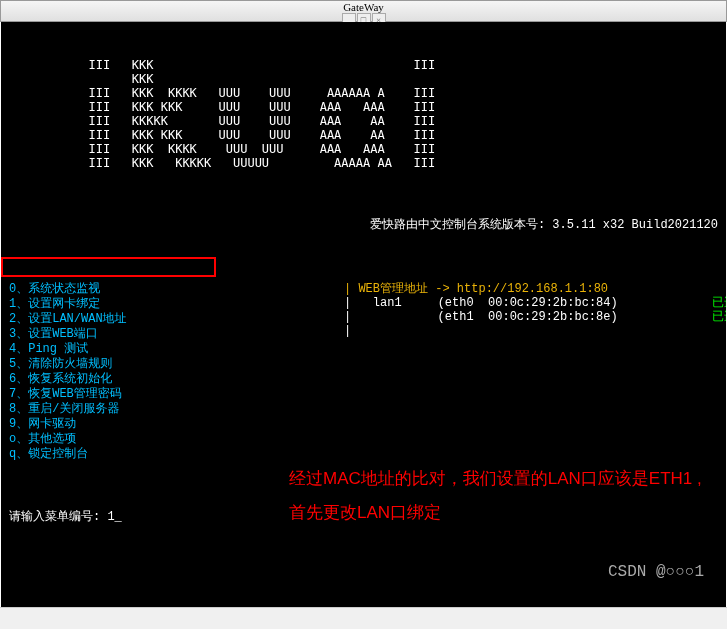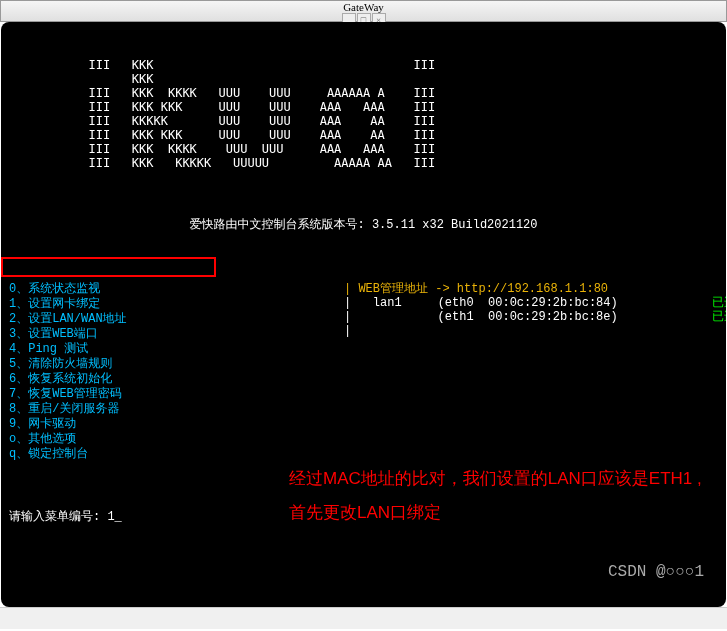--- a/index.html
+++ b/index.html
@@ -48,32 +48,31 @@
       width: 725px;
       height: 585px;
       margin: 0 1px;
       padding: 4px 8px;
       position: relative;
       font-family: "Courier New", monospace;
       font-size: 12px;
       line-height: 14px;
       white-space: pre;
       overflow: hidden;
-      border-radius: 8px;
     }
     .ascii-art {
       color: #fff;
       margin-top: 4px;
       margin-bottom: 6px;
       font-size: 12px;
       line-height: 14px;
     }
     .header-row {
       display: flex;
-      justify-content: center;
+      justify-content: flex-end;
       color: #fff;
       margin-bottom: 8px;
       white-space: normal;
     }
     .menu-area {
       display: flex;
       white-space: normal;
     }
     .menu-left {
       width: 335px;

